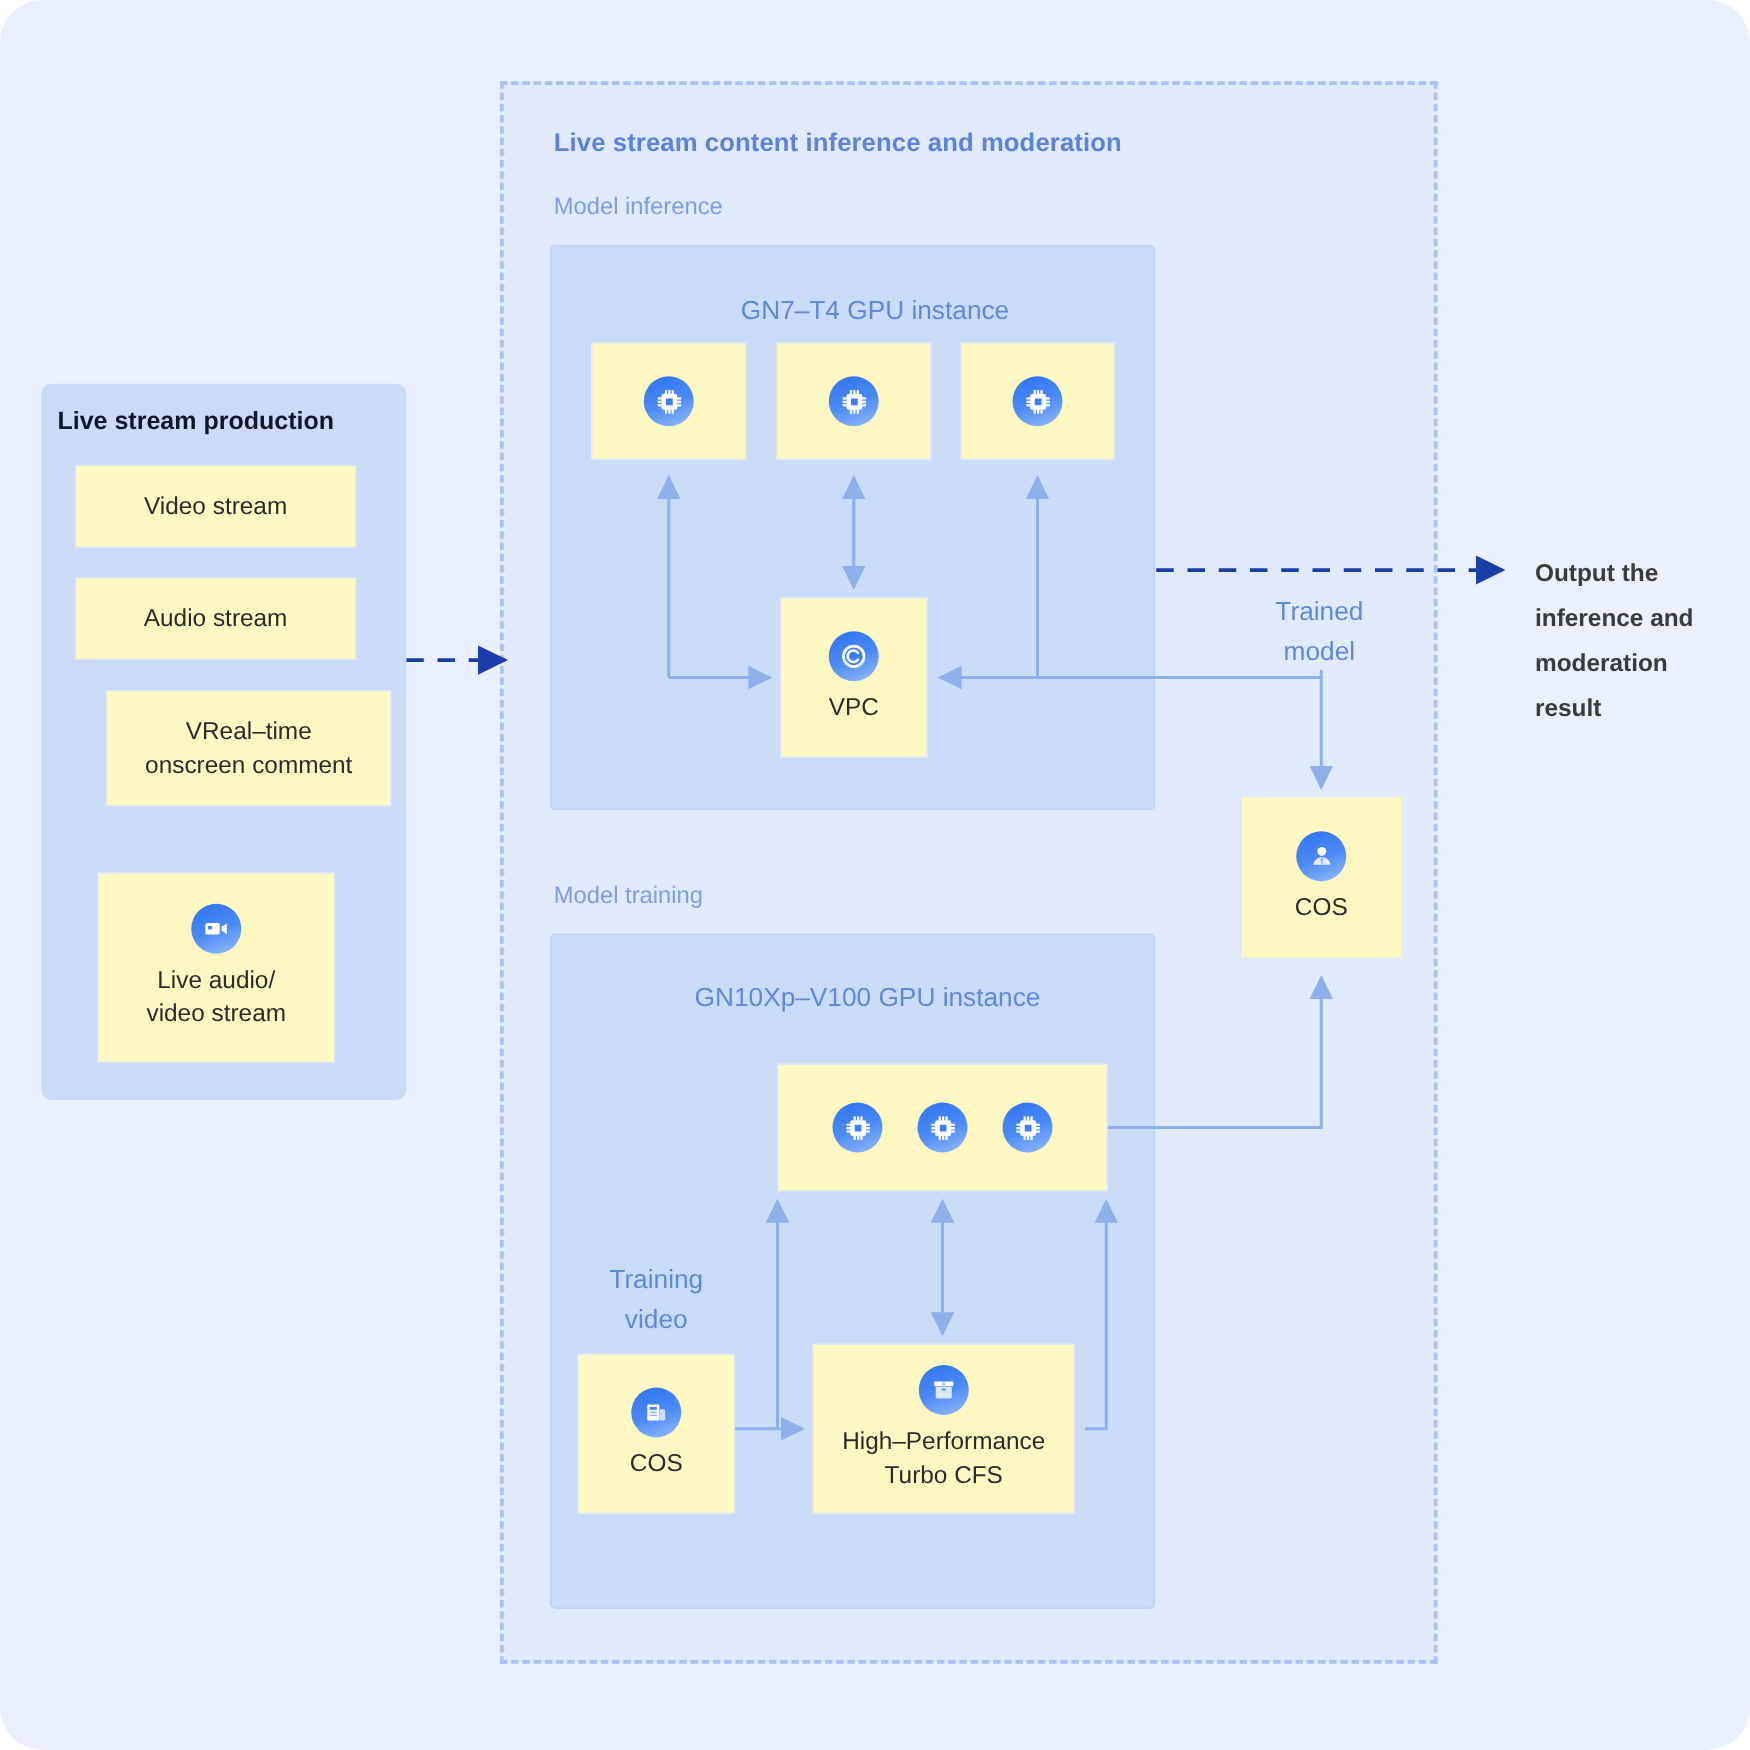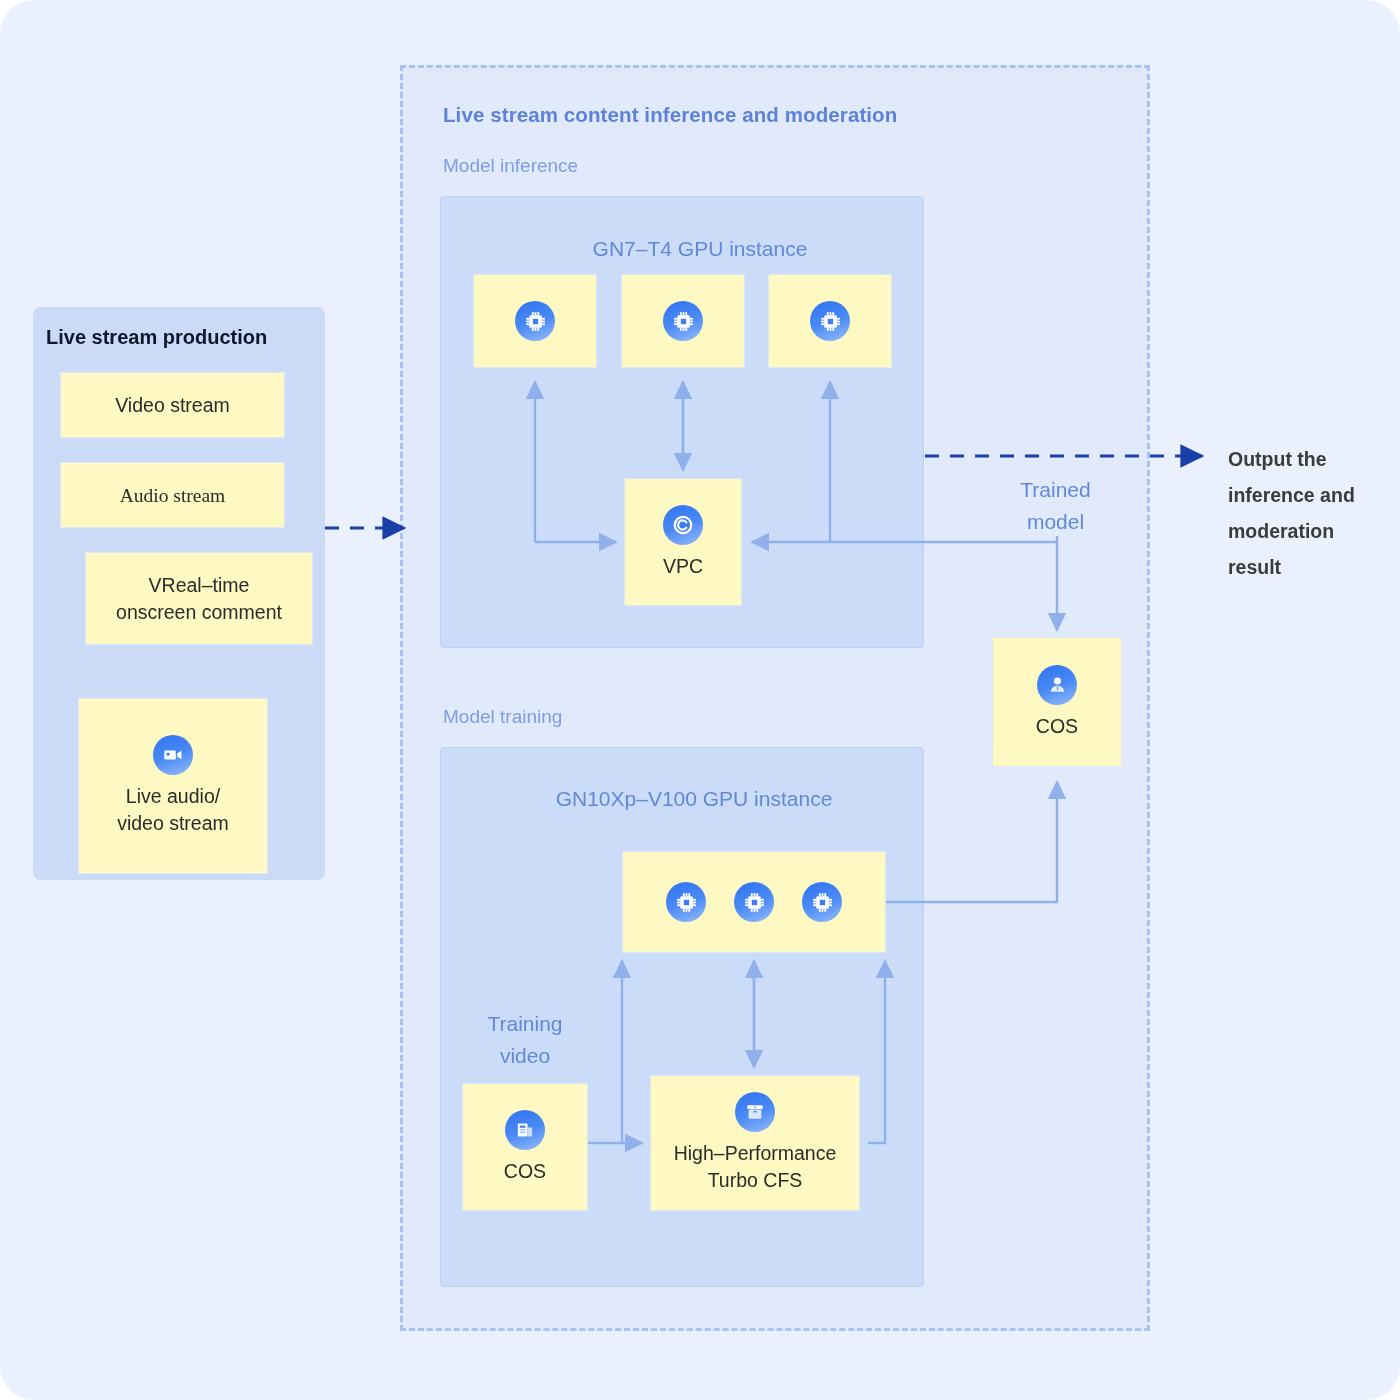--- a/index.html
+++ b/index.html
@@ -43,23 +43,23 @@
   #production-title{
     left:46px;top:326px;font-size:20px;font-weight:bold;color:#0f172a;
   }
   
   .card{
     background:#fef9c3;border:1px solid #dfe7f6;box-sizing:border-box;
     display:flex;flex-direction:column;align-items:center;justify-content:center;
     color:#2b2b2b;font-size:19.5px;line-height:27px;text-align:center;
   }
   #card-video{left:60px;top:372px;width:225px;height:66px;}
-  #card-audio{left:60px;top:462px;width:225px;height:66px;font-family:Liberation Serif, serif;}
+  #card-audio{left:60px;top:462px;width:225px;height:66px;}
   #card-danmu{left:60px;top:552px;width:228px;height:93px;margin-left:25px;}
-  #card-livestream{left:78px;top:698px;width:190px;height:176px;}
+  #card-livestream{left:78px;top:698px;width:190px;height:152px;}
   #gpu-1{left:473px;top:274px;width:124px;height:94px;}
   #gpu-2{left:621px;top:274px;width:124px;height:94px;}
   #gpu-3{left:768px;top:274px;width:124px;height:94px;}
   #card-vpc{left:624px;top:478px;width:118px;height:128px;}
   #card-train-gpus{left:622px;top:851px;width:264px;height:102px;
       flex-direction:row;gap:28px;}
   #card-cos-train{left:462px;top:1083px;width:126px;height:128px;}
   #card-cfs{left:650px;top:1075px;width:210px;height:136px;}
   #card-cos-model{left:992px;top:637px;width:130px;height:130px;}
   .card-label{margin-top:8px;}

